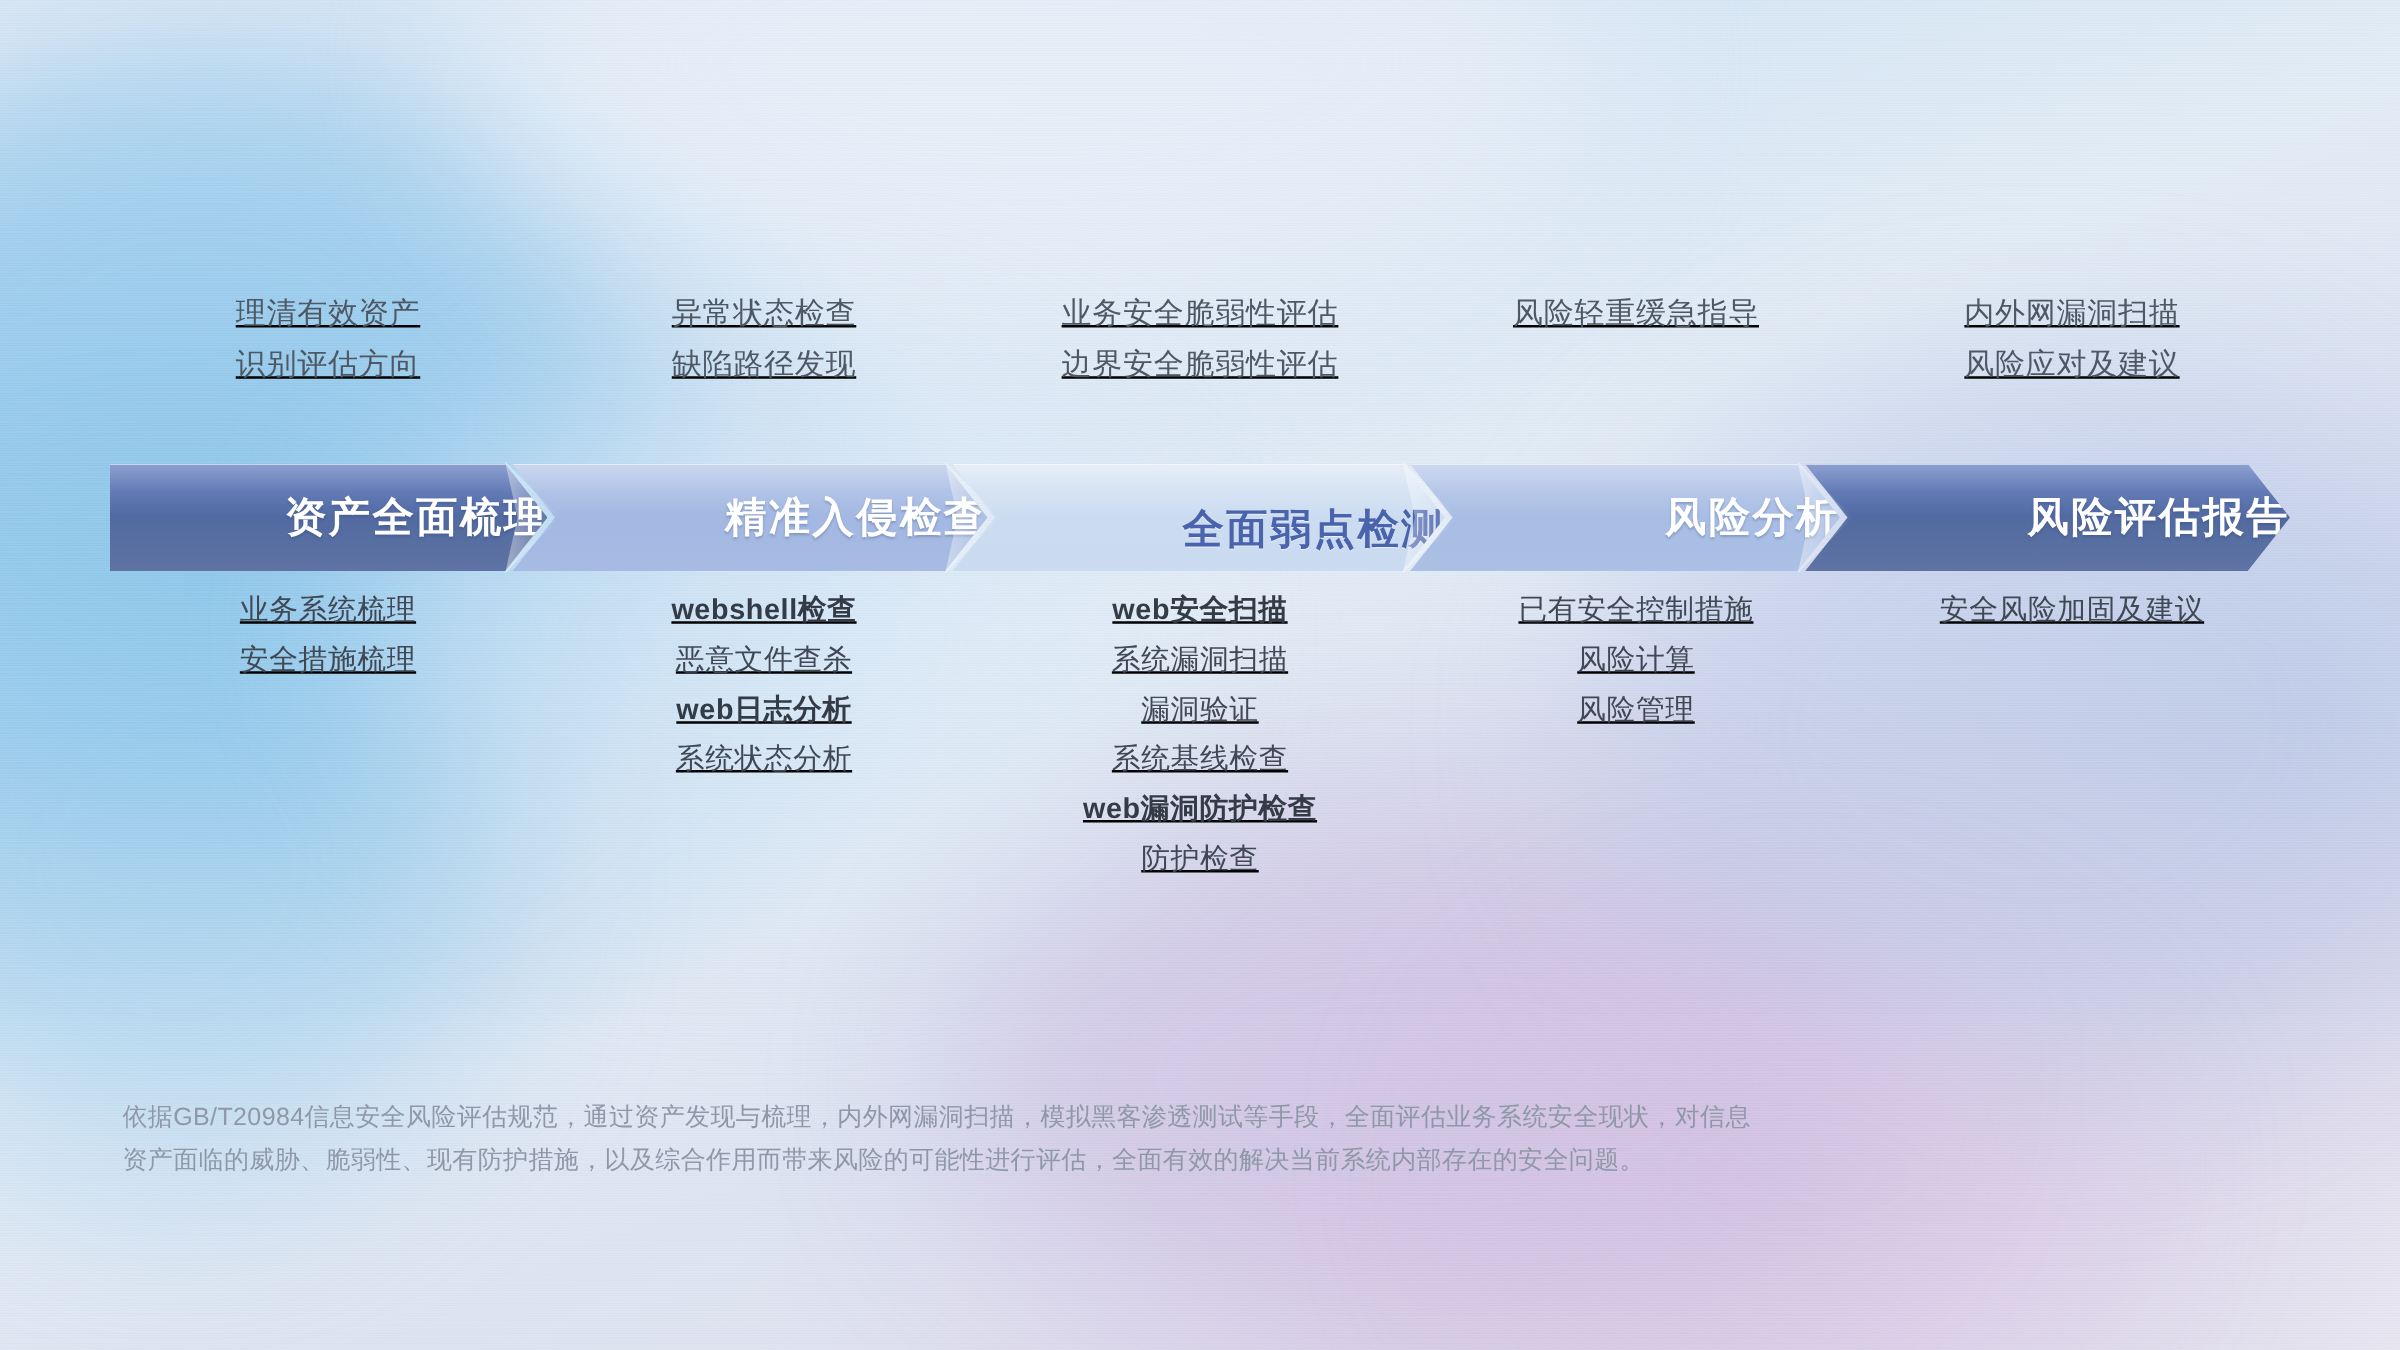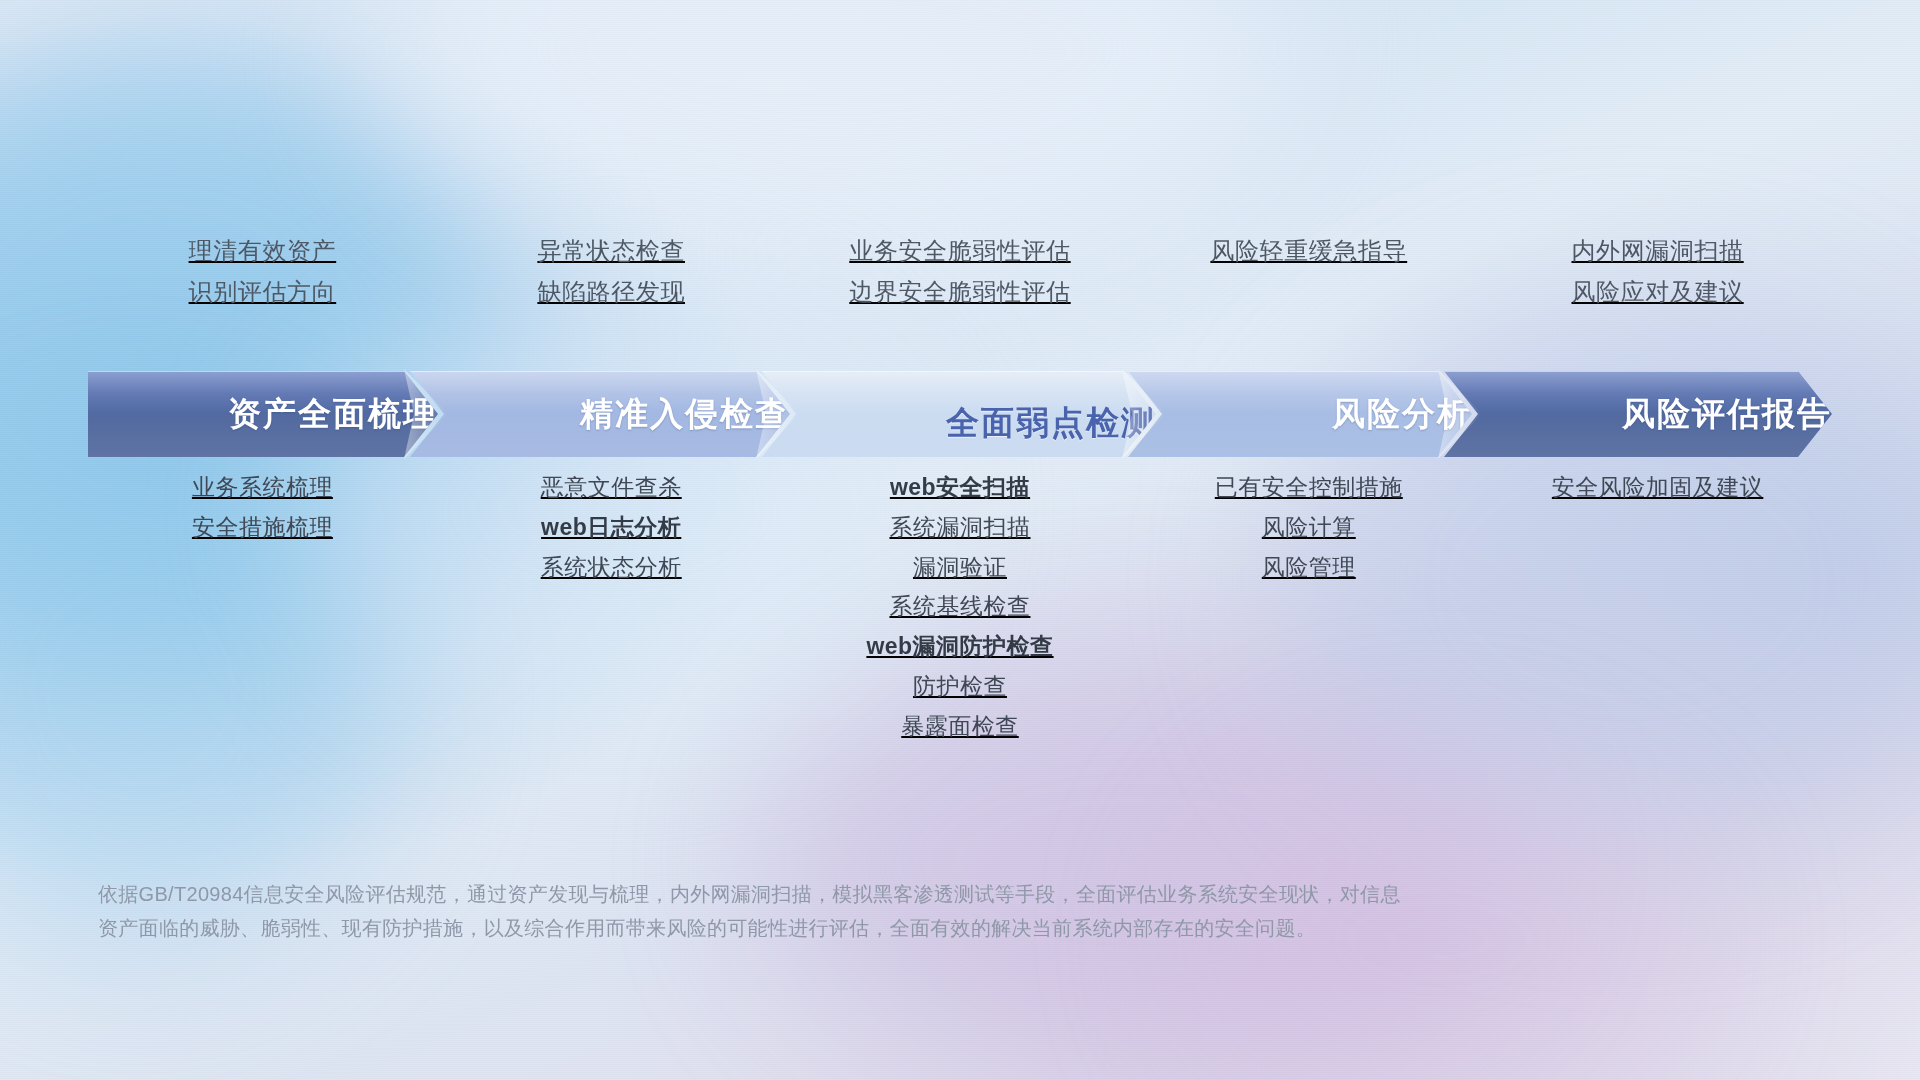--- a/index.html
+++ b/index.html
@@ -244,33 +244,33 @@
   </div>
 
   <div class="row row-bottom">
 
     <div class="col">
       <div class="item-line">业务系统梳理</div>
       <div class="item-line">安全措施梳理</div>
     </div>
 
     <div class="col">
+      <div class="item-line strong">webshell检查</div>
       <div class="item-line">恶意文件查杀</div>
       <div class="item-line strong">web日志分析</div>
       <div class="item-line">系统状态分析</div>
     </div>
 
     <div class="col">
       <div class="item-line strong">web安全扫描</div>
       <div class="item-line">系统漏洞扫描</div>
       <div class="item-line">漏洞验证</div>
       <div class="item-line">系统基线检查</div>
       <div class="item-line strong">web漏洞防护检查</div>
       <div class="item-line">防护检查</div>
-      <div class="item-line">暴露面检查</div>
     </div>
 
     <div class="col">
       <div class="item-line">已有安全控制措施</div>
       <div class="item-line">风险计算</div>
       <div class="item-line">风险管理</div>
     </div>
 
     <div class="col">
       <div class="item-line">安全风险加固及建议</div>

